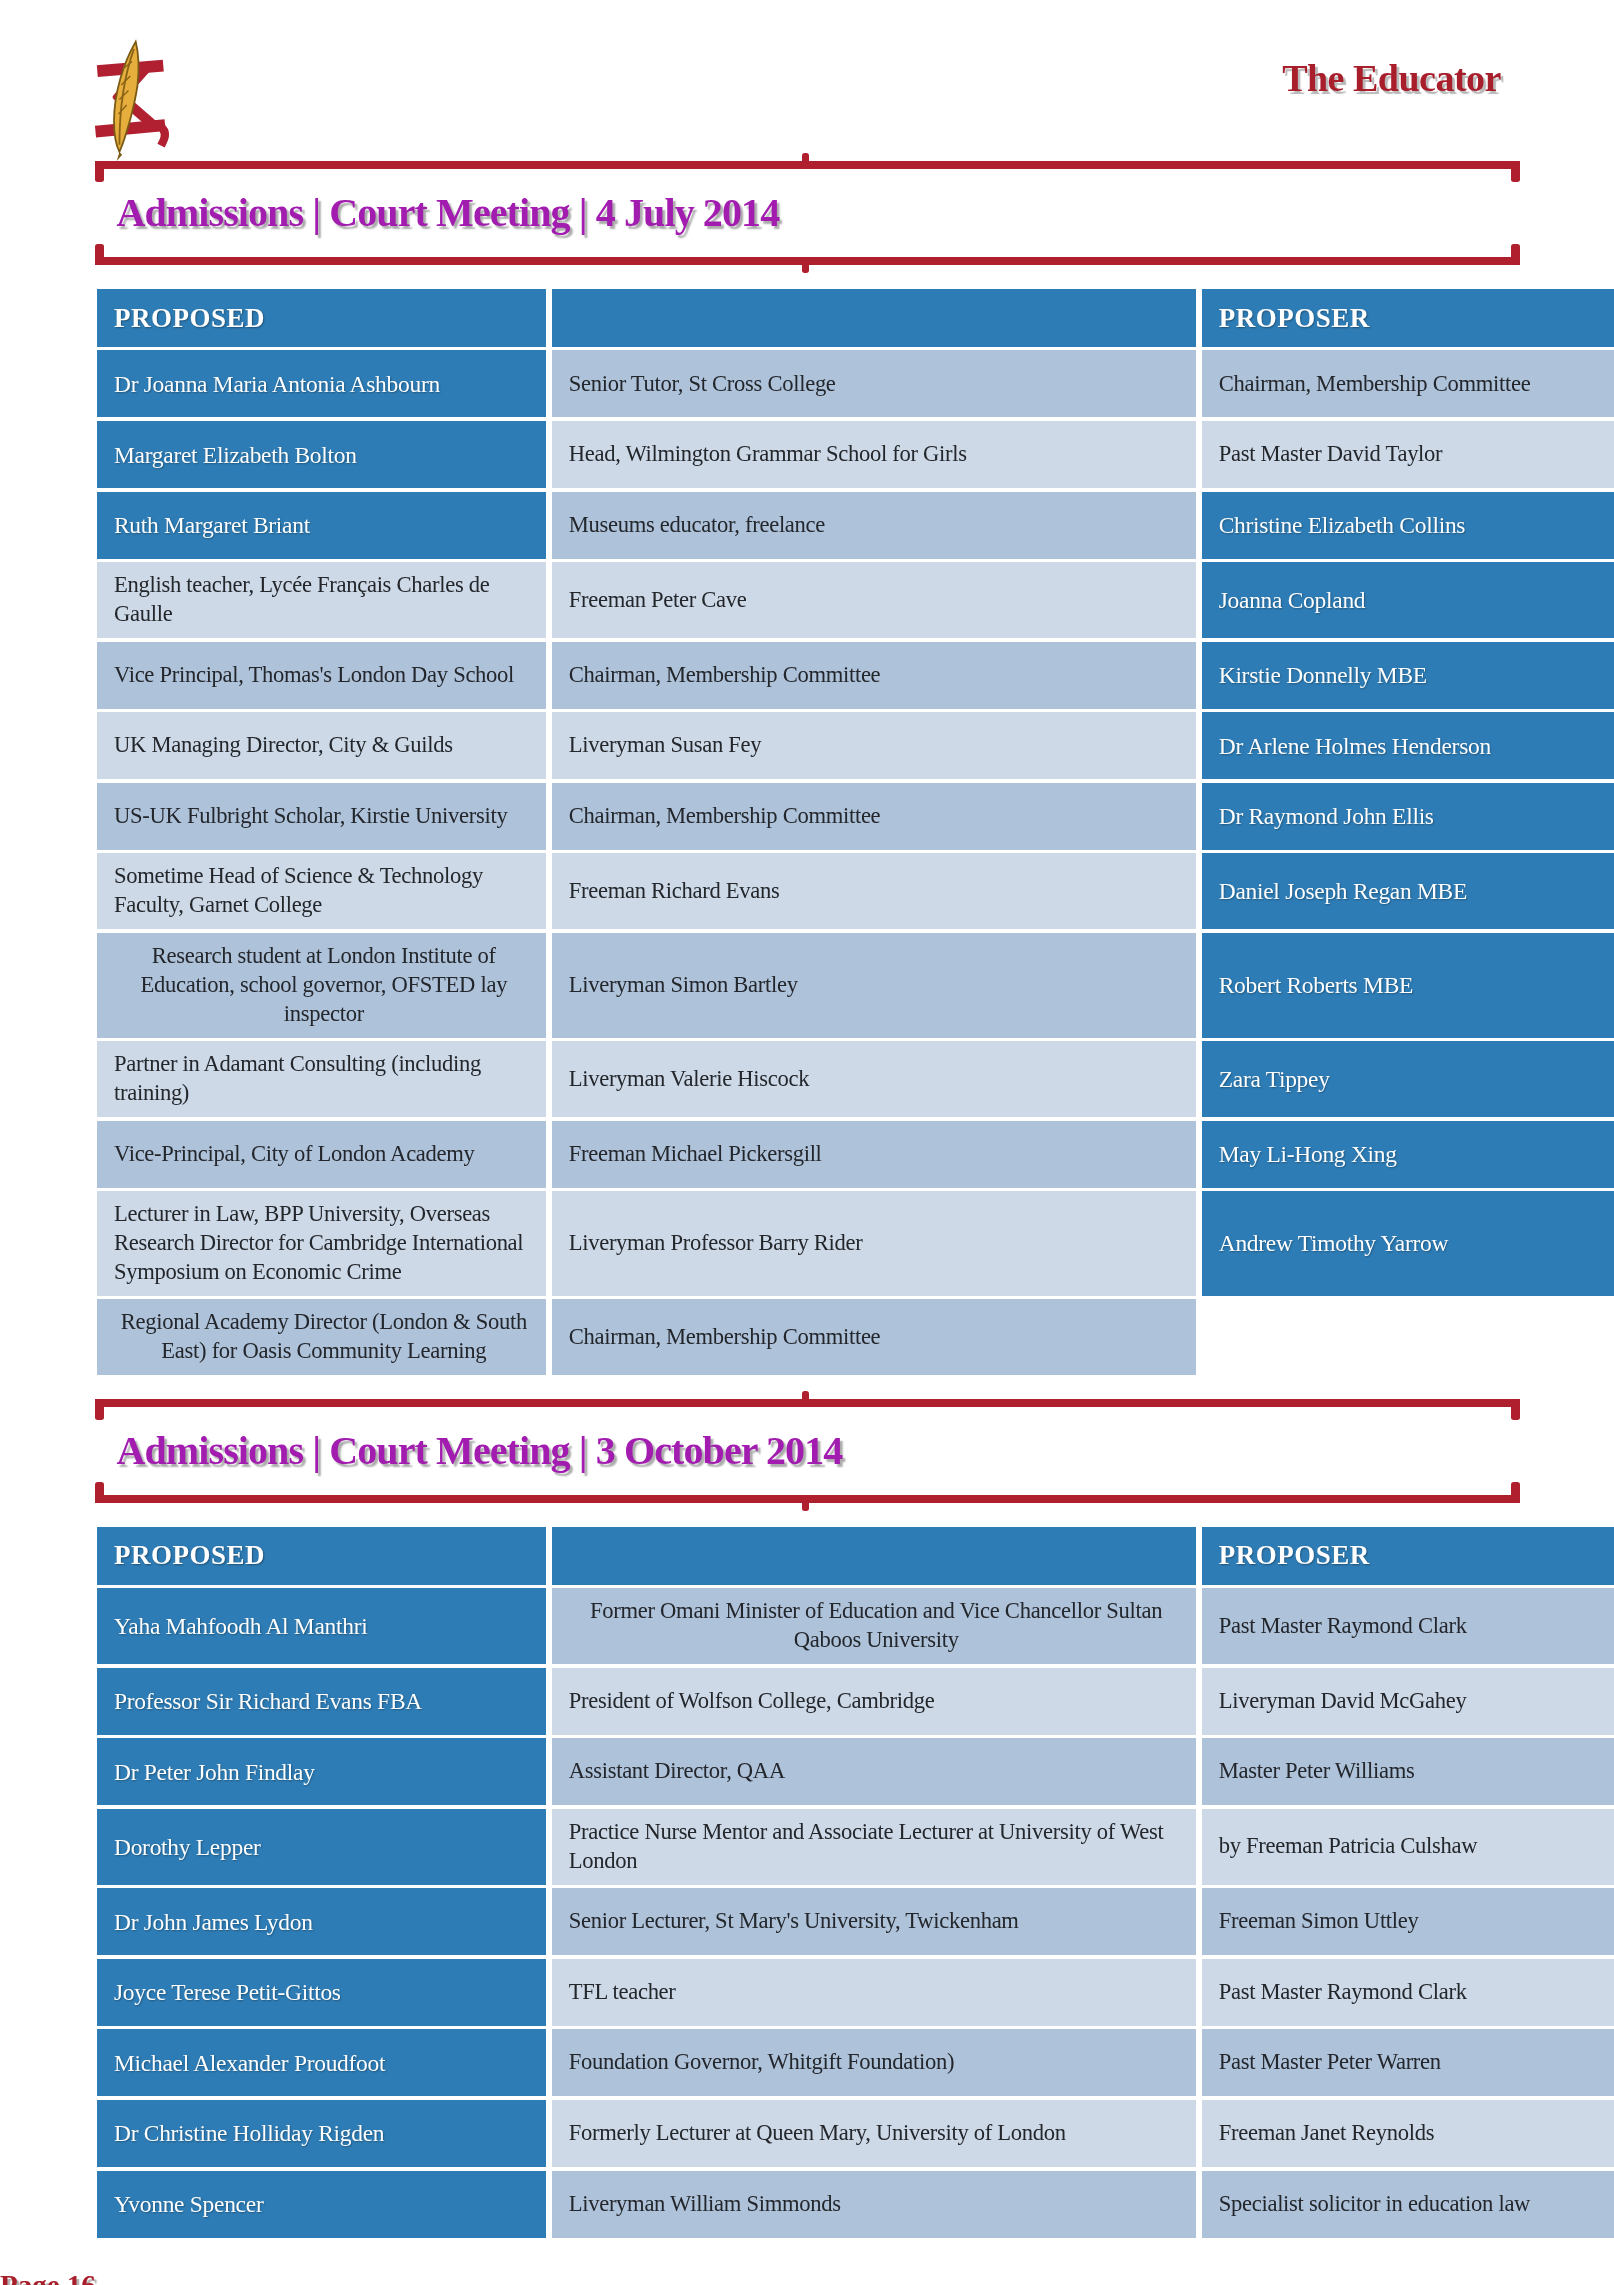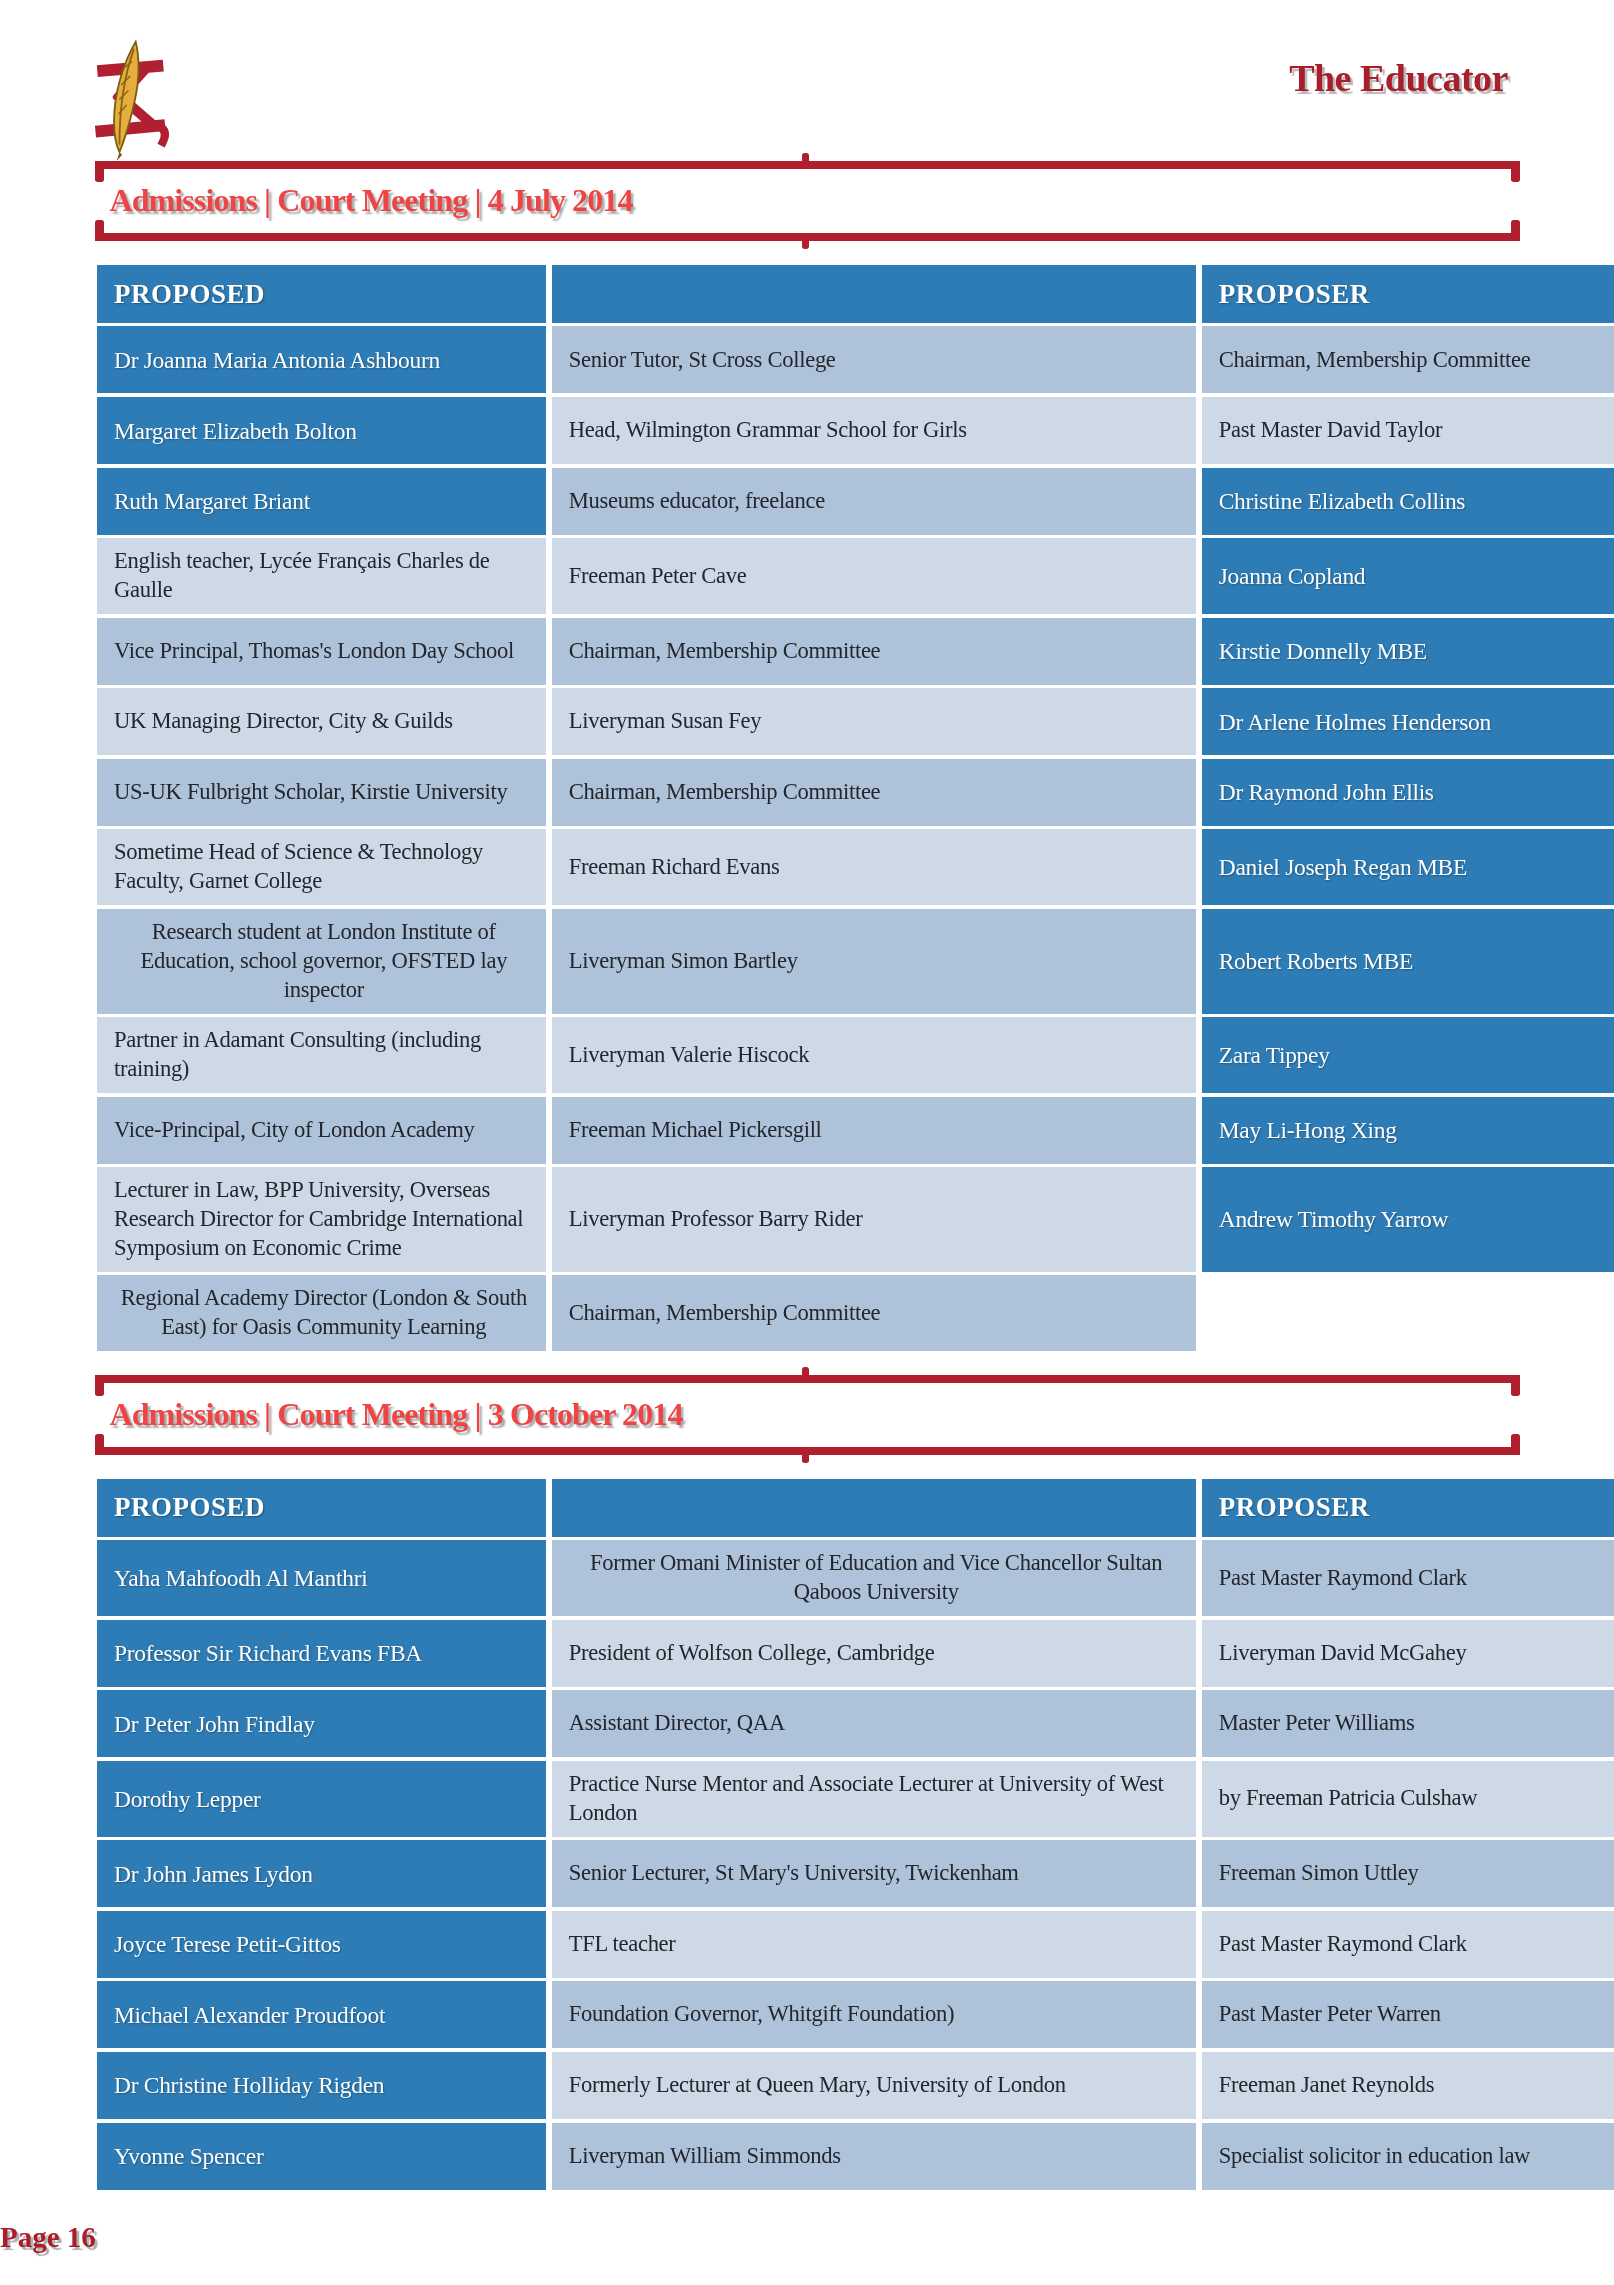--- a/index.html
+++ b/index.html
@@ -17,21 +17,21 @@
     position: relative;
     height: 161px;
   }
   .logo-wrap {
     position: absolute;
     left: 83px; top: 38px;
     width: 100px; height: 123px;
   }
   .masthead {
     position: absolute;
-    right: 107px; top: 56px;
+    right: 114px; top: 56px;
     font-size: 38px;
     font-weight: bold;
     color: #A91E2B;
     letter-spacing: -0.5px;
     text-shadow: 2.7px 2.7px 0.9px #b9b9b9;
   }
 
   
   .section-head {
     position: relative;
@@ -57,25 +57,25 @@
   .rule .tick {
     position: absolute;
     left: 49.6%;
     width: 7.2px; height: 9px;
     background: #B01F2E;
     border-radius: 2.7px 2.7px 0 0;
   }
   .rule.top .tick { top: -8.1px; }
   .rule.bottom .tick { bottom: -8.1px; border-radius: 0 0 2.7px 2.7px; }
   .section-title {
-    margin: 0;
+    margin: 7px;
     padding: 12.7px 0 14.5px 14.5px;
-    font-size: 32px;
-    font-weight: bold;
-    color: #ef4444;
+    font-size: 40px;
+    font-weight: bold;
+    color: #a21caf;
     letter-spacing: -0.9px;
     text-shadow: 2.7px 2.7px 1.8px #ababab;
   }
 
   
   .adm-table {
     margin: 23.5px 0 0 97px;
     width: 1555px;
     display: grid;
     grid-template-columns: 460fr 660fr 461fr;

